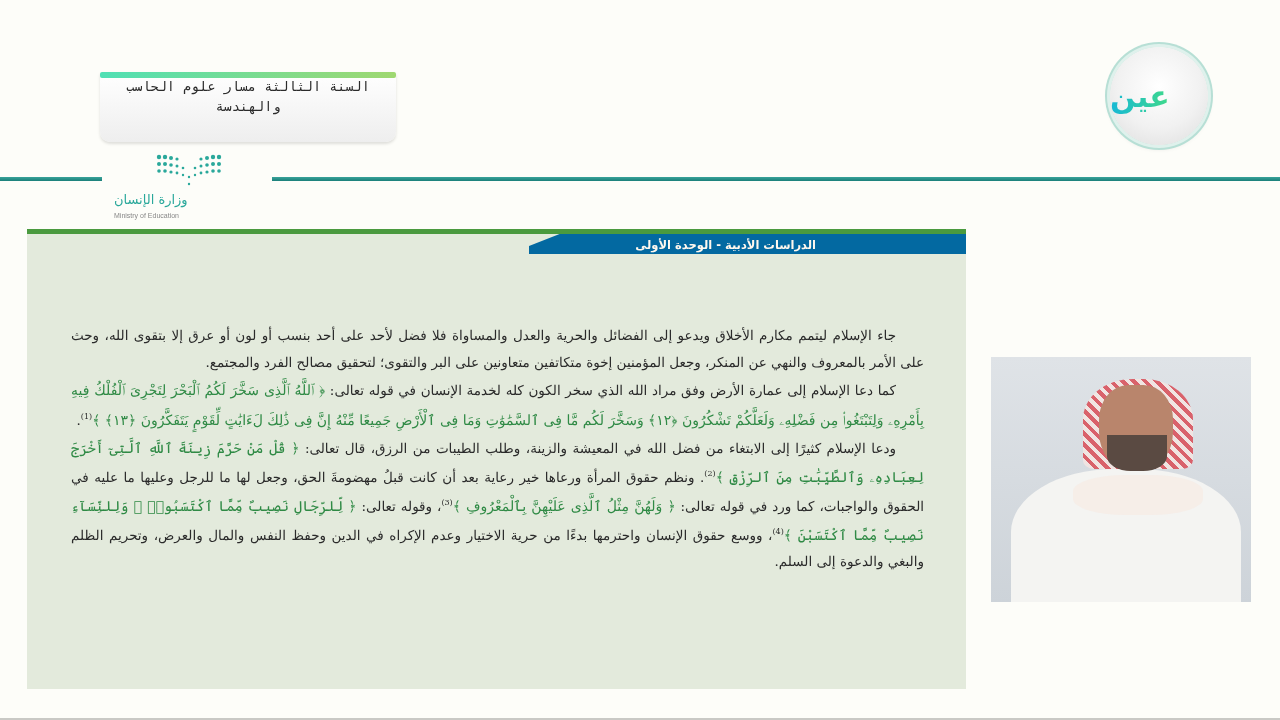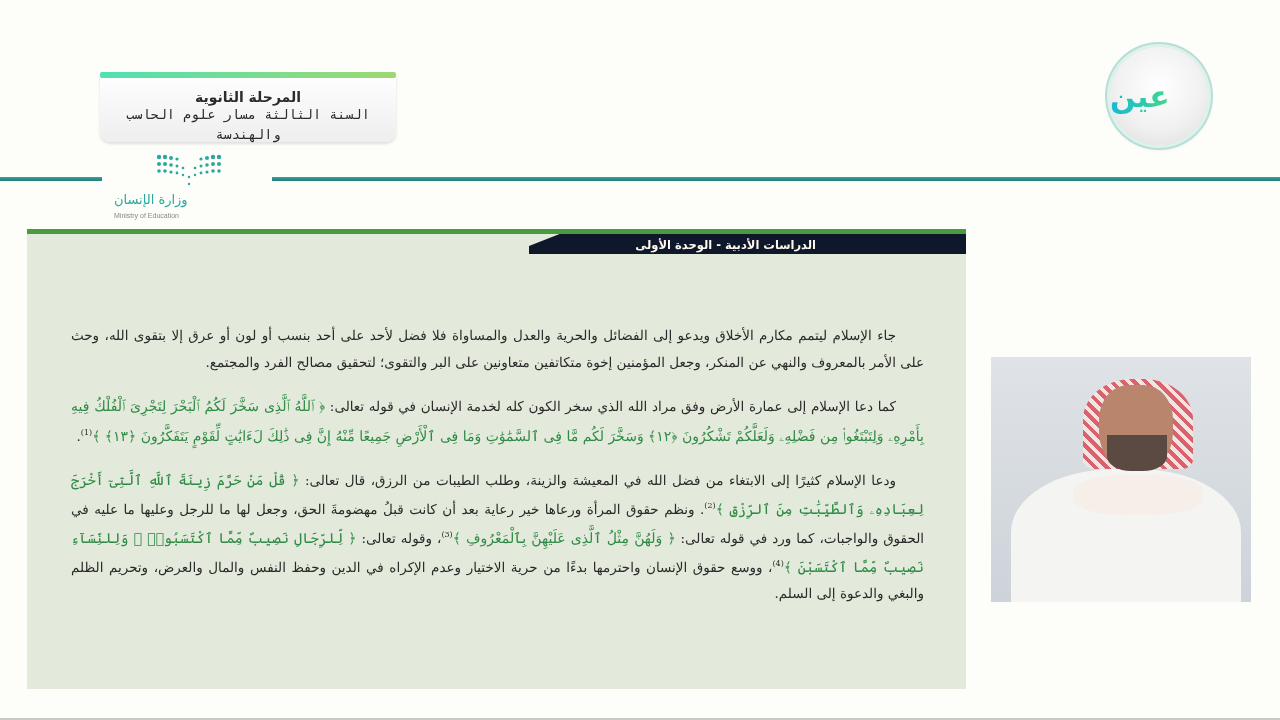--- a/index.html
+++ b/index.html
@@ -63,41 +63,41 @@
     direction: rtl;
   }
 
   #page {
     position: absolute; left: 27px; top: 229px; width: 939px; height: 460px;
     background: #e3eadc;
     border-top: 5px solid #4a9a3f;
   }
   #chapter-band {
     position: absolute; right: 0; top: 0; width: 437px; height: 20px;
-    background: #0f172a;
+    background: #0369a1;
     clip-path: polygon(7% 0, 100% 0, 100% 100%, 0 100%, 0 60%);
     direction: rtl; padding-right: 150px;
   }
   #chapter-label {
     font-family: "DejaVu Sans", sans-serif; font-weight: bold; font-size: 11.5px;
     color: #fff8ee; line-height: 20px;
   }
   #section-title {
     position: absolute; right: 42px; top: 48px;
     font-family: "DejaVu Serif", serif; font-size: 19px; color: #2f6e36;
     direction: rtl;
   }
   #body-text {
     position: absolute; left: 44px; right: 42px; top: 88px;
     direction: rtl; text-align: justify;
     font-family: "DejaVu Serif", serif; font-size: 13.5px; color: #2a2a2a;
     line-height: 26.5px;
   }
   #body-text p { margin: 0; text-indent: 28px; }
-  #body-text p + p { margin-top: 18px; }
+  #body-text p + p { margin-top: 2px; }
   .ayah { color: #2f8a45; font-size: 14px; }
   .fn { font-size: 8px; vertical-align: super; }
 
   #video-panel {
     position: absolute; left: 991px; top: 357px; width: 260px; height: 245px;
     background: #d8dde2; overflow: hidden;
   }
   #video-panel .bg {
     position: absolute; inset: 0;
     background: linear-gradient(180deg, #dfe3e7 0%, #cdd3d9 100%);
@@ -130,21 +130,20 @@
   }
 </style>
 </head>
 <body>
 
 <div id="line-left" class="teal-line"></div>
 <div id="line-right" class="teal-line"></div>
 
 <div id="stage-card">
   <div class="topbar"></div>
-  <div id="stage-title">المرحلة الثانوية</div>
   <div id="stage-subtitle">السنة الثالثة مسار علوم الحاسب والهندسة</div>
 </div>
 
 <div id="moe-logo">
   <svg id="moe-dots" width="66" height="34" viewBox="0 0 66 34">
     <g fill="#2aa89b">
       <circle cx="3" cy="3" r="2.2"></circle>
         <circle cx="9" cy="3" r="2.2"></circle>
         <circle cx="15" cy="4" r="2"></circle>
         <circle cx="21" cy="5" r="1.6"></circle>

